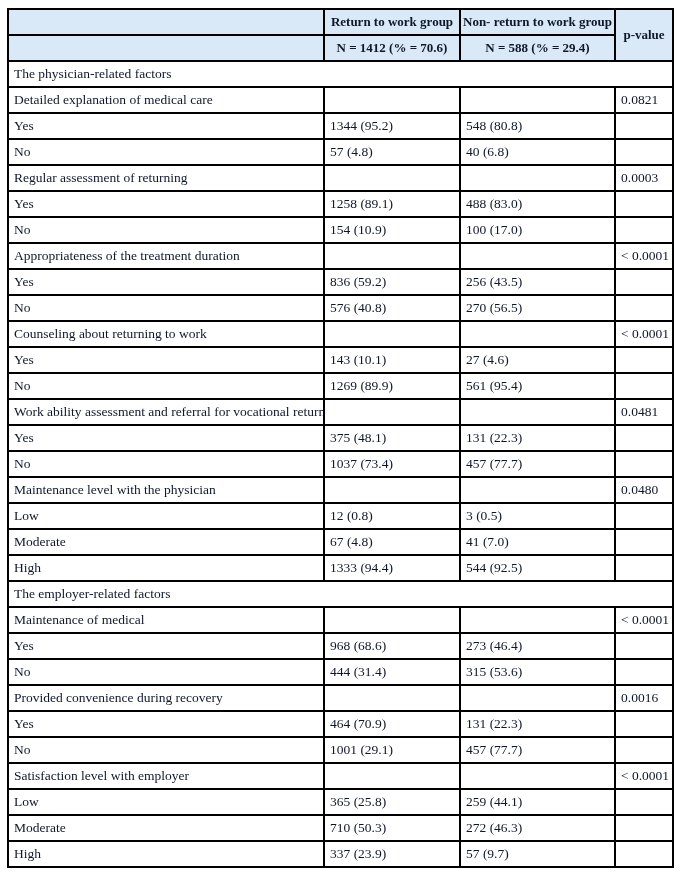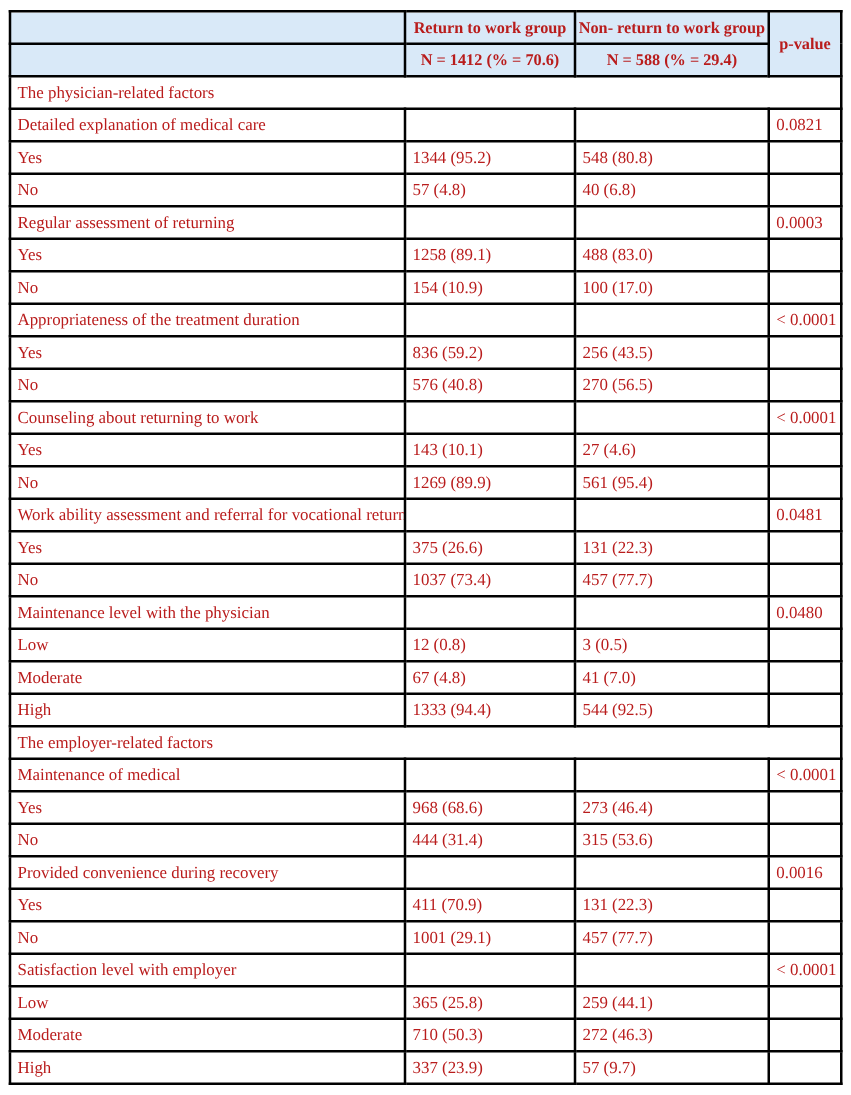--- a/index.html
+++ b/index.html
@@ -15,21 +15,21 @@
     background: #ffffff;
     font-family: "Liberation Serif", "DejaVu Serif", serif;
     color: #000000;
   }
   table.factors {
     border-collapse: collapse;
     table-layout: fixed;
     width: 665px;
     font-family: "Liberation Serif", "DejaVu Serif", serif;
     font-size: 13.5px;
-    color: #b91c1c;
+    color: #0f172a;
   }
   table.factors td,
   table.factors th {
     border: 2px solid #000000;
     height: 24px;
     padding: 0 3px 0 5px;
     vertical-align: middle;
     white-space: nowrap;
     overflow: hidden;
     text-align: left;
@@ -150,21 +150,21 @@
           <td></td>
         </tr>
         <tr>
           <td>Work ability assessment and referral for vocational return</td>
           <td></td>
           <td></td>
           <td>0.0481</td>
         </tr>
         <tr>
           <td>Yes</td>
-          <td>375 (26.6)</td>
+          <td>375 (48.1)</td>
           <td>131 (22.3)</td>
           <td></td>
         </tr>
         <tr>
           <td>No</td>
           <td>1037 (73.4)</td>
           <td>457 (77.7)</td>
           <td></td>
         </tr>
         <tr>
@@ -213,21 +213,21 @@
           <td></td>
         </tr>
         <tr>
           <td>Provided convenience during recovery</td>
           <td></td>
           <td></td>
           <td>0.0016</td>
         </tr>
         <tr>
           <td>Yes</td>
-          <td>411 (70.9)</td>
+          <td>464 (70.9)</td>
           <td>131 (22.3)</td>
           <td></td>
         </tr>
         <tr>
           <td>No</td>
           <td>1001 (29.1)</td>
           <td>457 (77.7)</td>
           <td></td>
         </tr>
         <tr>

